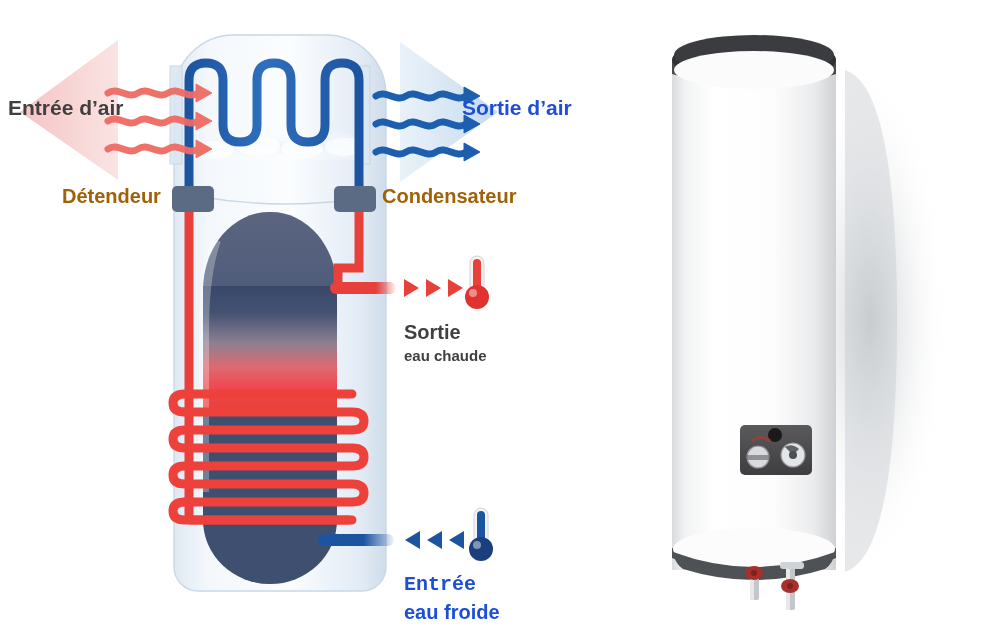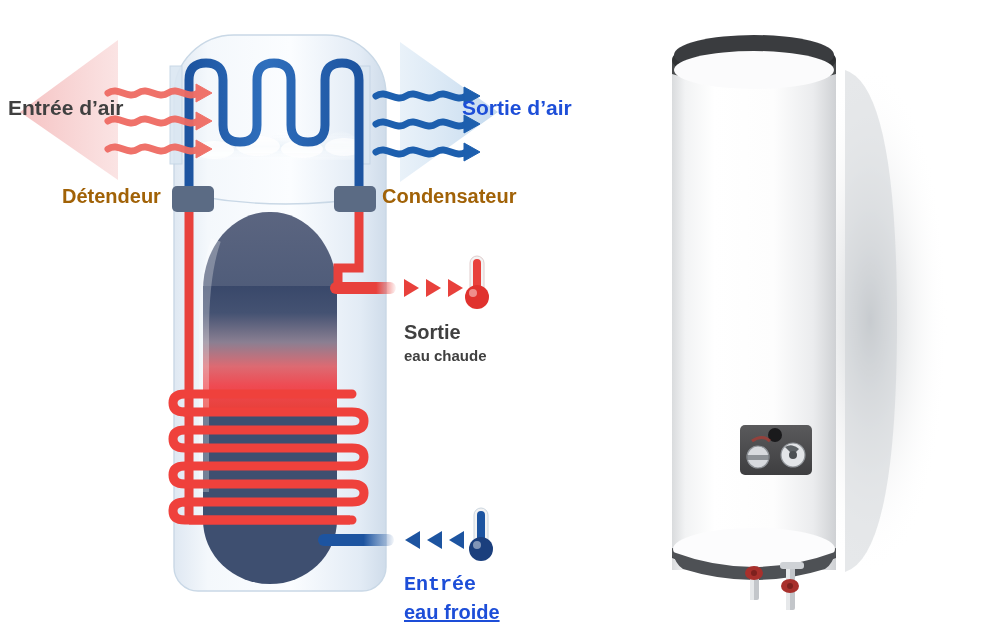--- a/index.html
+++ b/index.html
@@ -281,15 +281,15 @@
 
   <div class="lbl lbl-navy" style="left:62px;  top:185px; font-size:20px;">Détendeur</div>
 
   <div class="lbl lbl-navy" style="left:382px; top:185px; font-size:20px;">Condensateur</div>
 
   <div class="lbl lbl-red" style="left:404px; top:321px; font-size:20px;">Sortie</div>
   <div class="lbl lbl-red" style="left:404px; top:348px; font-size:15px;">eau chaude</div>
 
 
   <div class="lbl lbl-blue" style="left:404px; top:574px; font-size:20px;font-family:Liberation Mono, monospace;">Entrée</div>
-  <div class="lbl lbl-blue" style="left:404px; top:601px; font-size:20px;text-decoration:underline;">eau froide</div>
+  <div class="lbl lbl-blue" style="left:404px; top:601px; font-size:20px;">eau froide</div>
 
 </div>
 
 </body></html>

